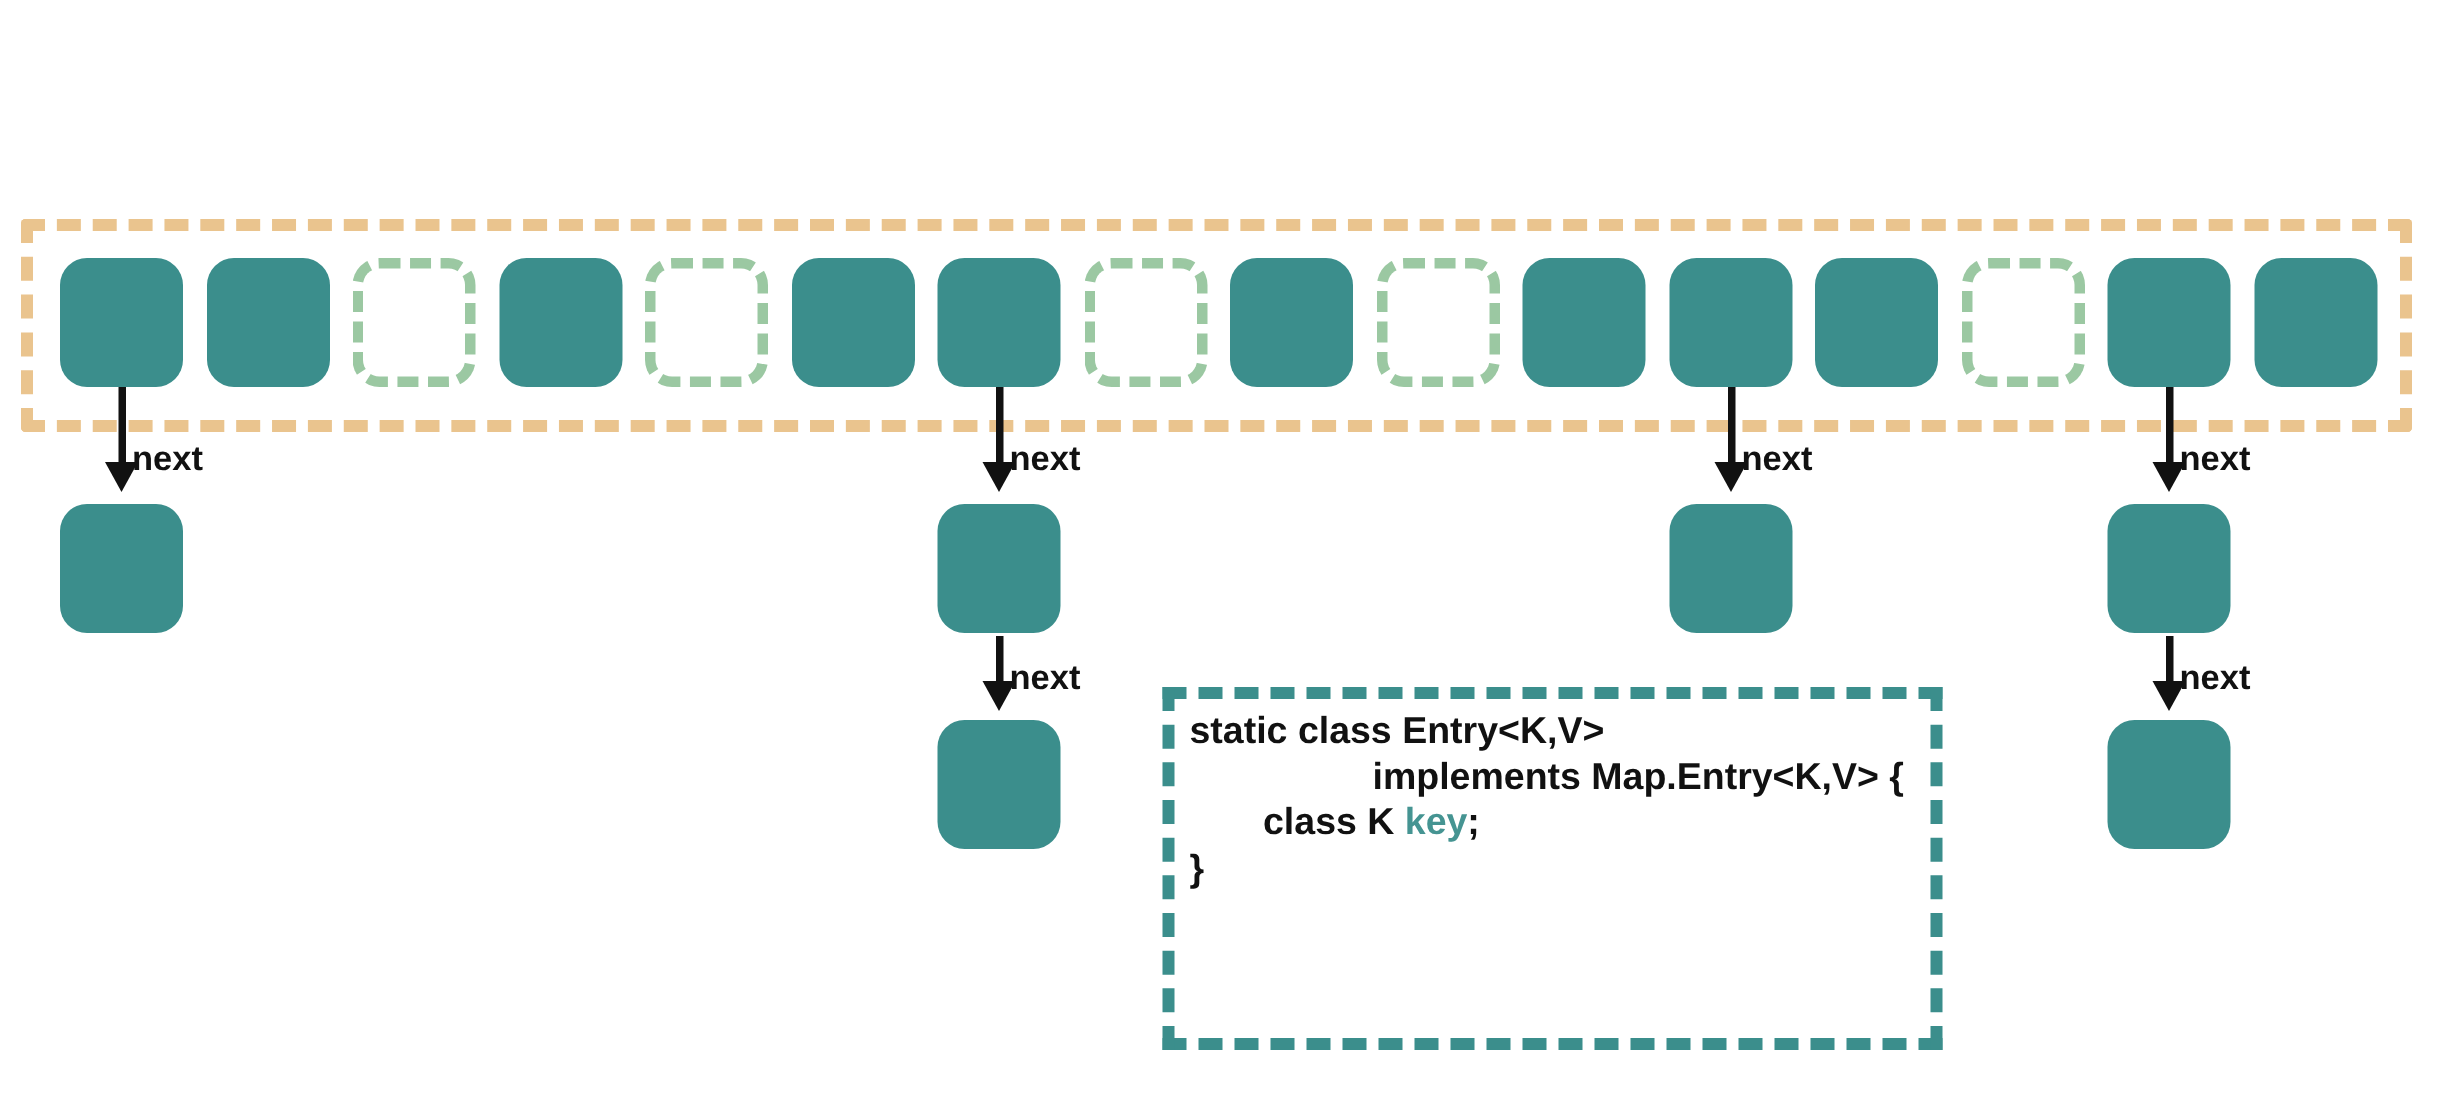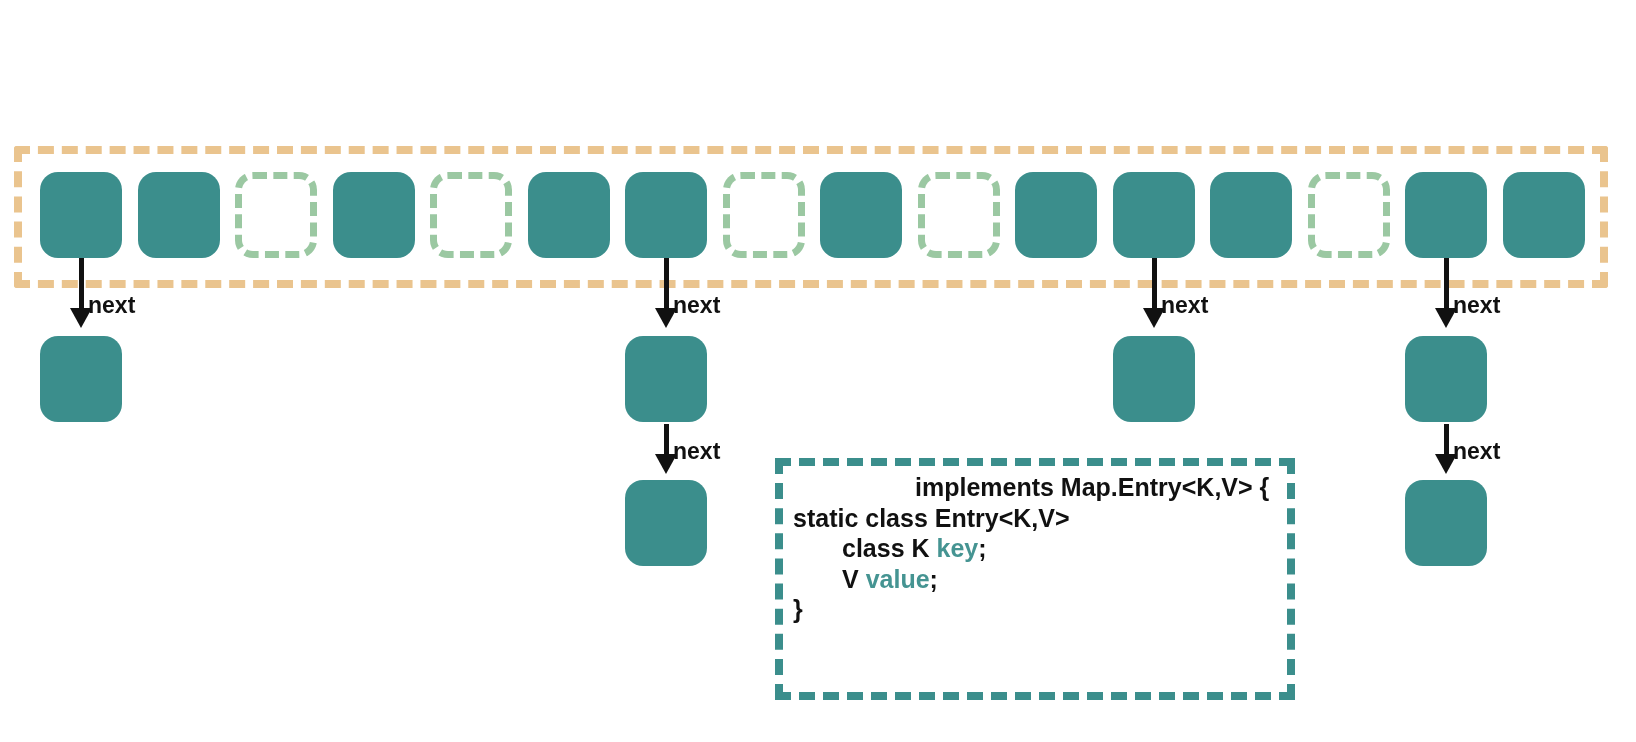--- a/index.html
+++ b/index.html
@@ -85,24 +85,23 @@
       <div class="arrow-shaft" style="left: 1443.5px; top: 256px; height: 53px;"></div>
       <div class="arrow-head" style="left: 1435px; top: 308px;"></div>
       <div class="next-label" style="left: 1453px; top: 292px;">next</div>
       <div class="entry-node" style="left: 1405px; top: 336px;"></div>
       <div class="arrow-shaft" style="left: 1443.5px; top: 424px; height: 31px;"></div>
       <div class="arrow-head" style="left: 1435px; top: 454px;"></div>
       <div class="next-label" style="left: 1453px; top: 438px;">next</div>
       <div class="entry-node" style="left: 1405px; top: 480px;"></div>
     </div>
   <div id="code-box">
+      <div class="code-line" style="padding-left: 0px;"><span class="code-token black">static class Entry&lt;K,V&gt;</span></div>
       <div class="code-line" style="padding-left: 122px;"><span class="code-token black">implements Map.Entry&lt;K,V&gt; {</span></div>
-      <div class="code-line" style="padding-left: 0px;"><span class="code-token black">static class Entry&lt;K,V&gt;</span></div>
       <div class="code-line" style="padding-left: 49px;"><span class="code-token black">class K </span><span class="code-token teal">key</span><span class="code-token black">;</span></div>
-      <div class="code-line" style="padding-left: 49px;"><span class="code-token black">V </span><span class="code-token teal">value</span><span class="code-token black">;</span></div>
       <div class="code-line" style="padding-left: 0px;"><span class="code-token black">}</span></div>
     </div>
 <div class="slot filled" style="left: 40px;"></div>
     <div class="slot filled" style="left: 138px;"></div>
     <div class="slot empty" style="left: 235px;"></div>
     <div class="slot filled" style="left: 333px;"></div>
     <div class="slot empty" style="left: 430px;"></div>
     <div class="slot filled" style="left: 528px;"></div>
     <div class="slot filled" style="left: 625px;"></div>
     <div class="slot empty" style="left: 723px;"></div>

